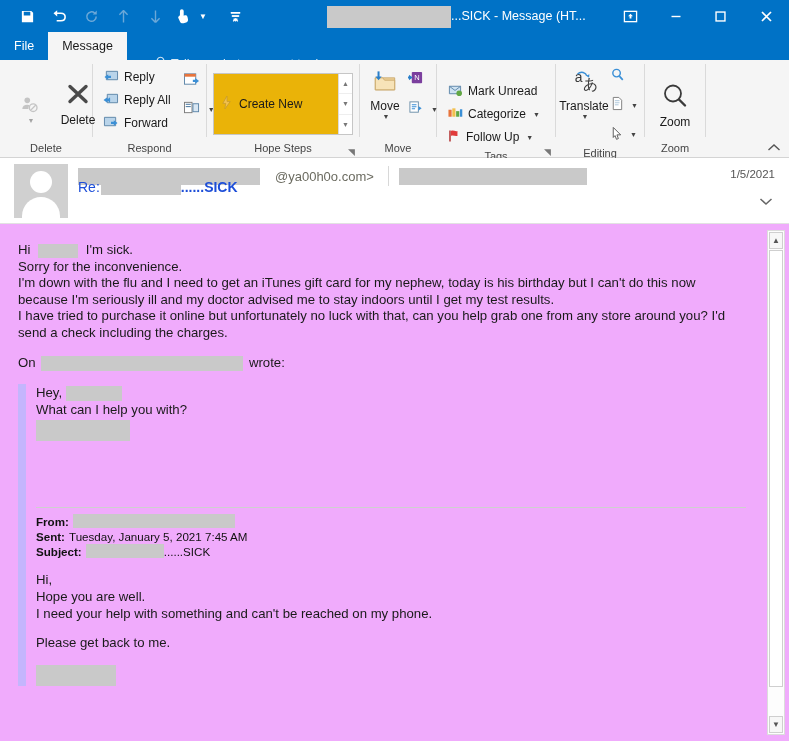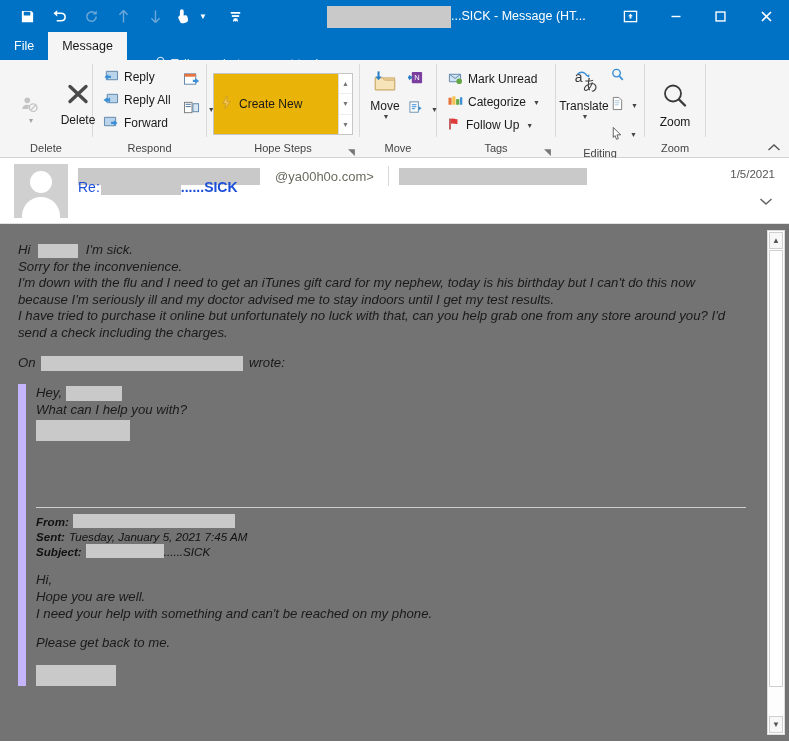--- a/index.html
+++ b/index.html
@@ -103,21 +103,21 @@
   .avatar .body { position:absolute; left: 8px; top: 33px; width: 38px; height: 28px; border-radius: 19px 19px 0 0; background: #fff; }
   .hdr-line1 { position: absolute; left: 78px; top: 9px; height: 18px; display: flex; align-items: center; gap: 15px; }
   .redact { background: #c9c9c9; display: inline-block; vertical-align: middle; }
   .hdr-email { font-size: 13px; color: #6b6b60; }
   .hdr-vsep { position: absolute; left: 388px; top: 8px; width: 1px; height: 20px; background: #d8d8d8; }
   .hdr-date { position: absolute; right: 14px; top: 10px; font-size: 11.5px; color: #555; }
   .hdr-line2 { position: absolute; left: 78px; top: 20px; display: flex; align-items: center; font-size: 14px; color: #1d4ed8; text-align: right; }
   .hdr-chevron { position: absolute; right: 16px; top: 36px; font-size: 13px; color: #666; }
 
   
-  .bodywrap { position: relative; height: 517px; background: #737373; font-style: italic; }
+  .bodywrap { position: relative; height: 517px; background: #f0abfc; }
   .bodyscroll { position: absolute; left: 0; top: 0; right: 23px; bottom: 0; overflow: hidden; padding: 18px 20px 0 18px; }
   .msgtext { font-size: 13.2px; color: #1a1a1a; line-height: 16.5px; }
   .msgtext p { margin: 0; }
   .gap { height: 14px; }
 
   .quoteblock { border-left: 8px solid #c4b5fd; padding-left: 10px; margin-top: 12px; }
   .q-body { font-size: 13.2px; color: #1a1a1a; line-height: 17px; }
   .q-spacer { height: 66px; }
   .hr { height: 1px; background: #cfcfcf; margin: 0 0 6px 0; }
   .hdrfield { font-size: 11.6px; color: #111; line-height: 15px; display: flex; align-items: flex-start; }
@@ -373,21 +373,21 @@
             </span>
             <span class="caret-sm">▼</span>
           </div>
         </div>
       </div>
       <div class="rgroup-label">Move</div>
     </div>
     <div class="rsep"></div>
 
     <div class="rgroup" style="width:118px">
-      <div class="rgroup-body" style="align-items:flex-start;padding-top:8px">
+      <div class="rgroup-body" style="align-items:flex-start;padding-top:20px">
         <div class="col3">
           <div class="small-btn">
             <span>
               <svg width="16" height="14" viewBox="0 0 17 15">
                   <path fill="#cfe3f2" stroke="#5b84a8" d="M2.5 3.5h12v8h-12z"></path>
                   <path fill="none" stroke="#5b84a8" d="M2.5 3.5l6 4.5 6-4.5"></path>
                   <circle cx="13" cy="11" r="3" fill="#62a744"></circle>
                 </svg>
             </span>
             <span>Mark Unread</span>

